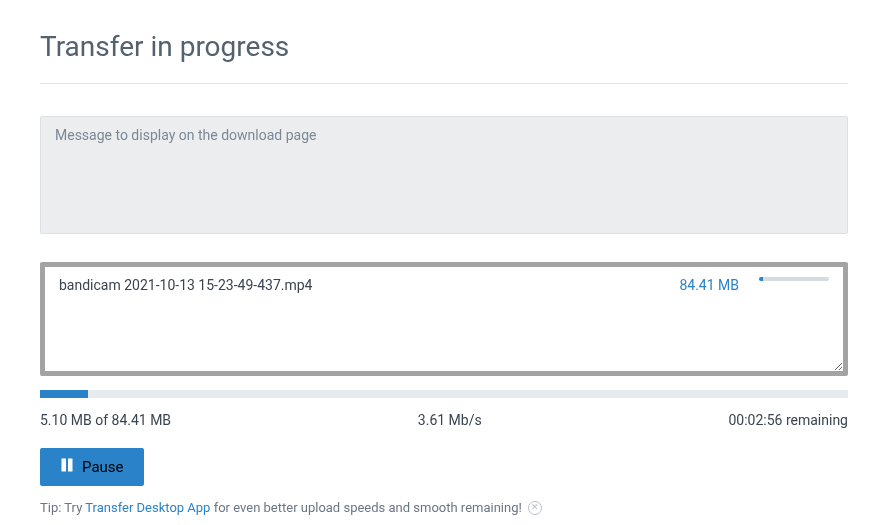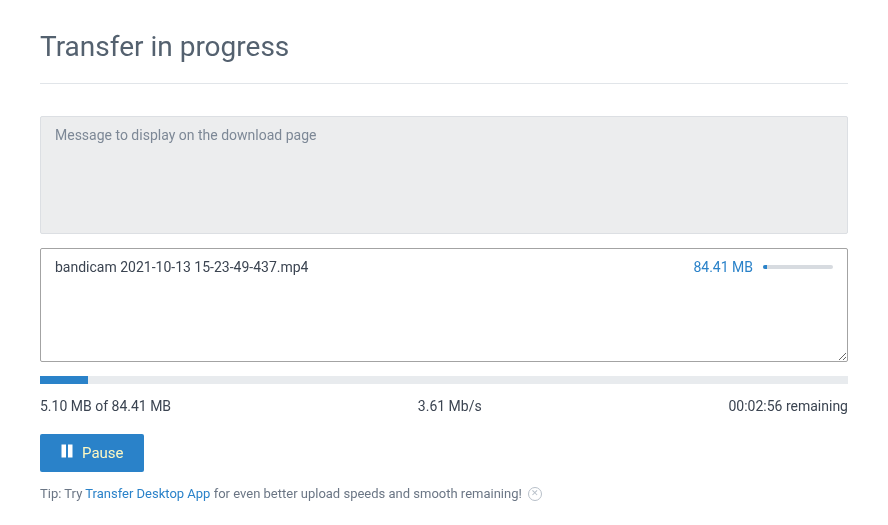--- a/index.html
+++ b/index.html
@@ -32,49 +32,48 @@
       width: 100%;
       height: 118px;
       background: #ecedee;
       border: 1px solid #dcdfe3;
       border-radius: 2px;
       padding: 10px 14px;
       font-size: 14px;
       color: #7d8896;
       font-family: inherit;
       resize: none;
-      margin-bottom: 10px;
+      margin-bottom: 24px;
     }
     .message-area::placeholder {
       color: #7d8896;
     }
     .file-box {
       width: 100%;
       height: 114px;
-      border: 1px solid #a3a3a3;
+      border: 5px solid #a3a3a3;
       border-radius: 2px;
       padding: 10px 14px;
       margin-bottom: 14px;
       resize: both;
       overflow: auto;
       position: relative;
     }
     .file-row {
       display: flex;
       align-items: center;
       justify-content: space-between;
       font-size: 14px;
     }
     .file-name {
       color: #3b4451;
     }
     .file-right {
       display: flex;
-      align-items: center;
-      gap: 10px;
+      gap: 20px;
     }
     .file-size {
       color: #2a82c9;
       font-size: 14px;
     }
     .mini-progress {
       width: 70px;
       height: 4px;
       background: #d7dbe0;
       border-radius: 2px;
@@ -110,21 +109,21 @@
     .button-row {
       display: flex;
       gap: 12px;
       margin-bottom: 14px;
     }
     .btn {
       display: inline-flex;
       align-items: center;
       gap: 8px;
       background: #2a82c9;
-      color: #fef9c3;
+      color: #000000;
       border: none;
       padding: 10px 20px;
       font-size: 15px;
       cursor: pointer;
       border-radius: 2px;
       font-family: inherit;
     }
     .btn svg {
       width: 14px;
       height: 14px;

